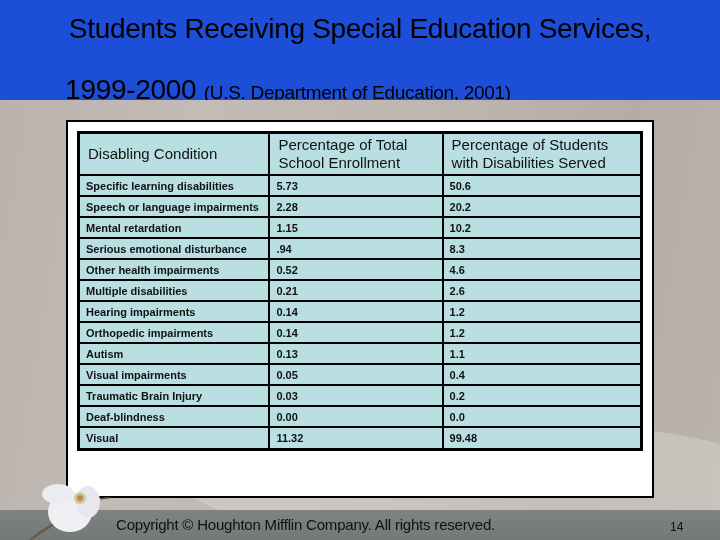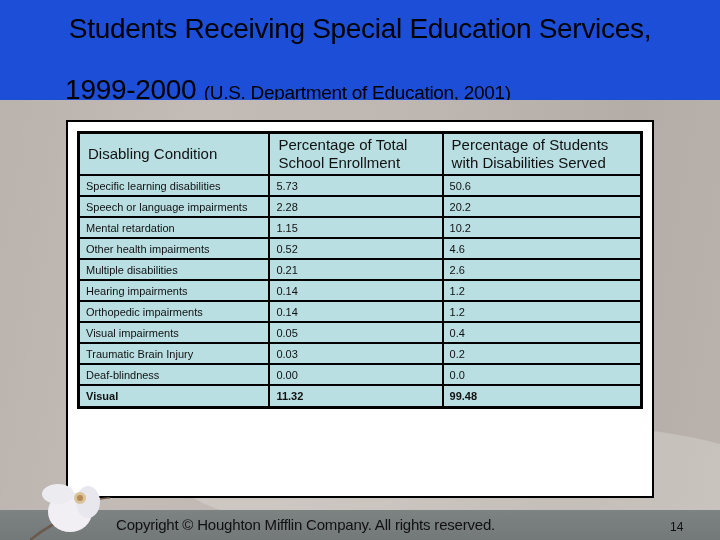--- a/index.html
+++ b/index.html
@@ -37,21 +37,21 @@
     background:#ffffff; border:2px solid #000;
   }
   table.data {
     position:absolute; left:9px; top:9px; width:566px;
     border-collapse:collapse; border:3px solid #000;
     background:#b9dfe3;
     padding-left:31px;
   }
   table.data td, table.data th {
     border:2px solid #000; padding:0 6px; text-align:left; vertical-align:middle;
-    color:#111; font-weight:normal;
+    color:#111; font-weight:bold;
   }
   table.data th { font-size:15px; font-weight:normal; height:40px; line-height:18px; padding:0 8px; }
   table.data td { font-size:11px; height:19px; }
   table.data tr.total td { font-weight:bold; font-size:11px; height:20px; }
   col.c1 { width:192px; }
   col.c2 { width:174px; }
   col.c3 { width:200px; }
   .orchid {
     position:absolute; left:30px; top:474px; width:80px; height:66px;
   }
@@ -94,38 +94,48 @@
         <td>Speech or language impairments</td>
         <td>2.28</td>
         <td>20.2</td>
       </tr>
       <tr>
         <td>Mental retardation</td>
         <td>1.15</td>
         <td>10.2</td>
       </tr>
       <tr>
+        <td>Serious emotional disturbance</td>
+        <td>.94</td>
+        <td>8.3</td>
+      </tr>
+      <tr>
         <td>Other health impairments</td>
         <td>0.52</td>
         <td>4.6</td>
       </tr>
       <tr>
         <td>Multiple disabilities</td>
         <td>0.21</td>
         <td>2.6</td>
       </tr>
       <tr>
         <td>Hearing impairments</td>
         <td>0.14</td>
         <td>1.2</td>
       </tr>
       <tr>
         <td>Orthopedic impairments</td>
         <td>0.14</td>
         <td>1.2</td>
+      </tr>
+      <tr>
+        <td>Autism</td>
+        <td>0.13</td>
+        <td>1.1</td>
       </tr>
       <tr>
         <td>Visual impairments</td>
         <td>0.05</td>
         <td>0.4</td>
       </tr>
       <tr>
         <td>Traumatic Brain Injury</td>
         <td>0.03</td>
         <td>0.2</td>

